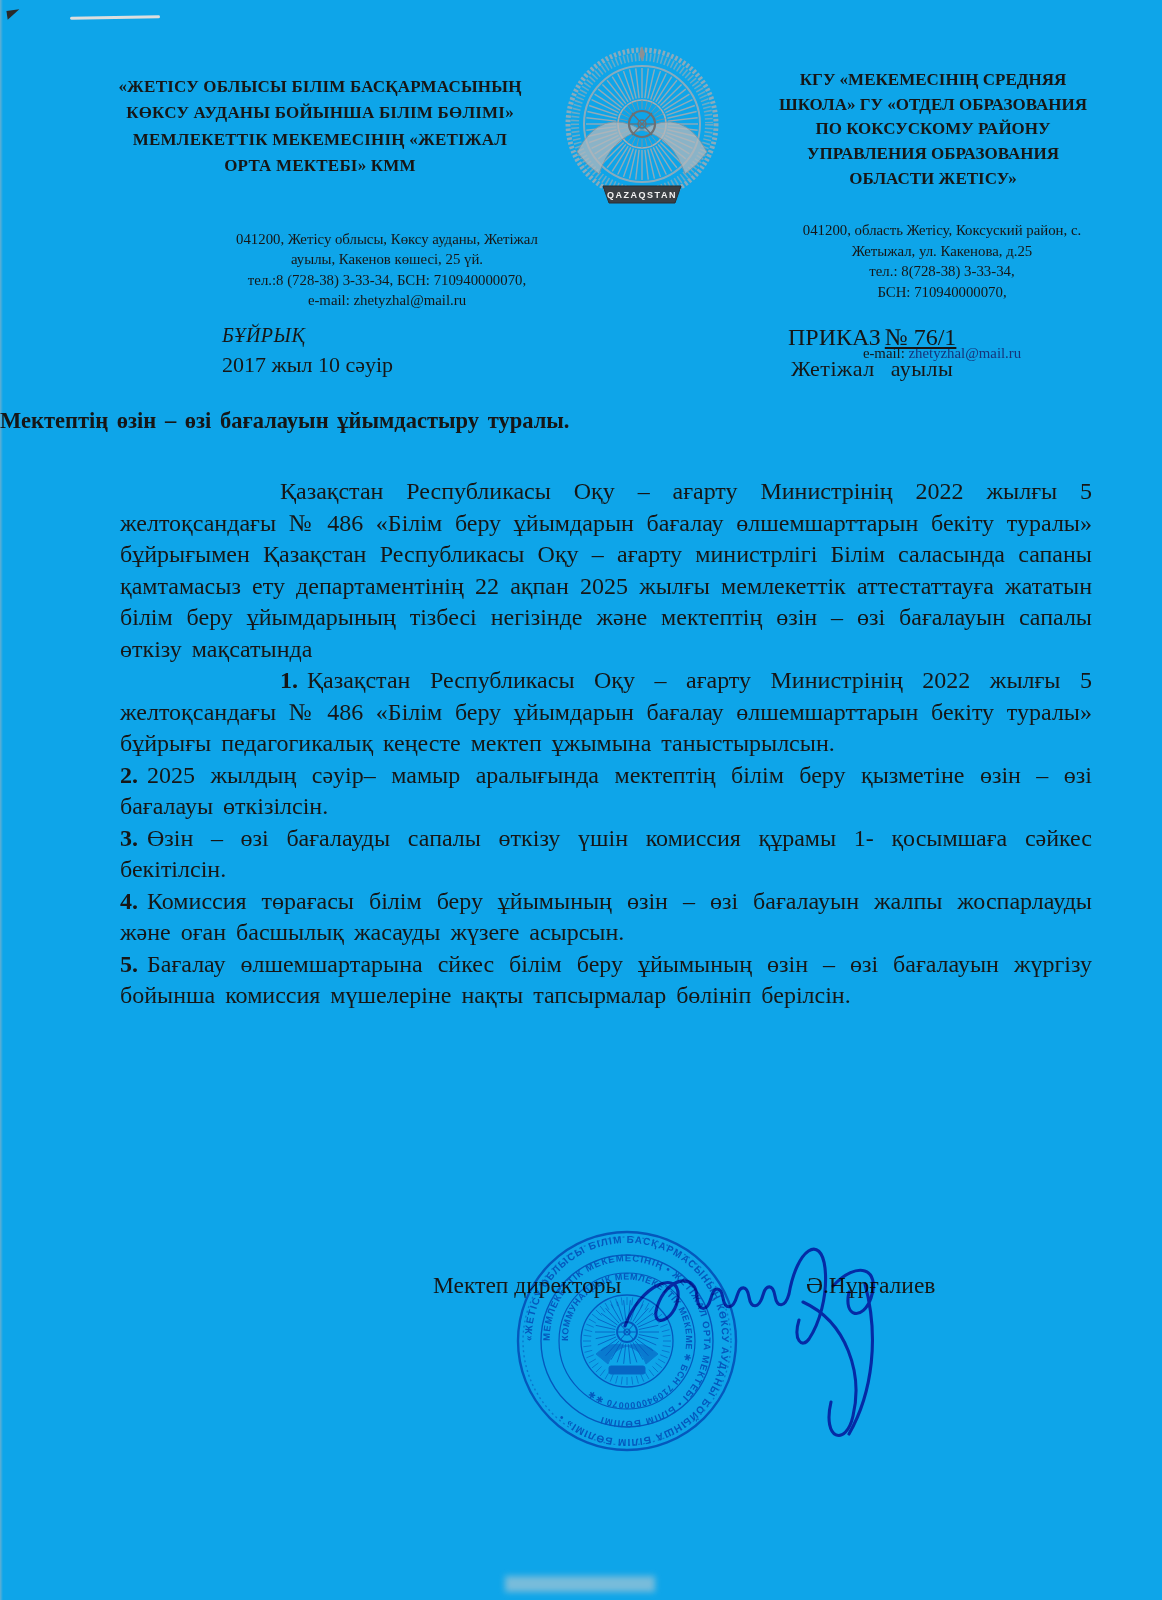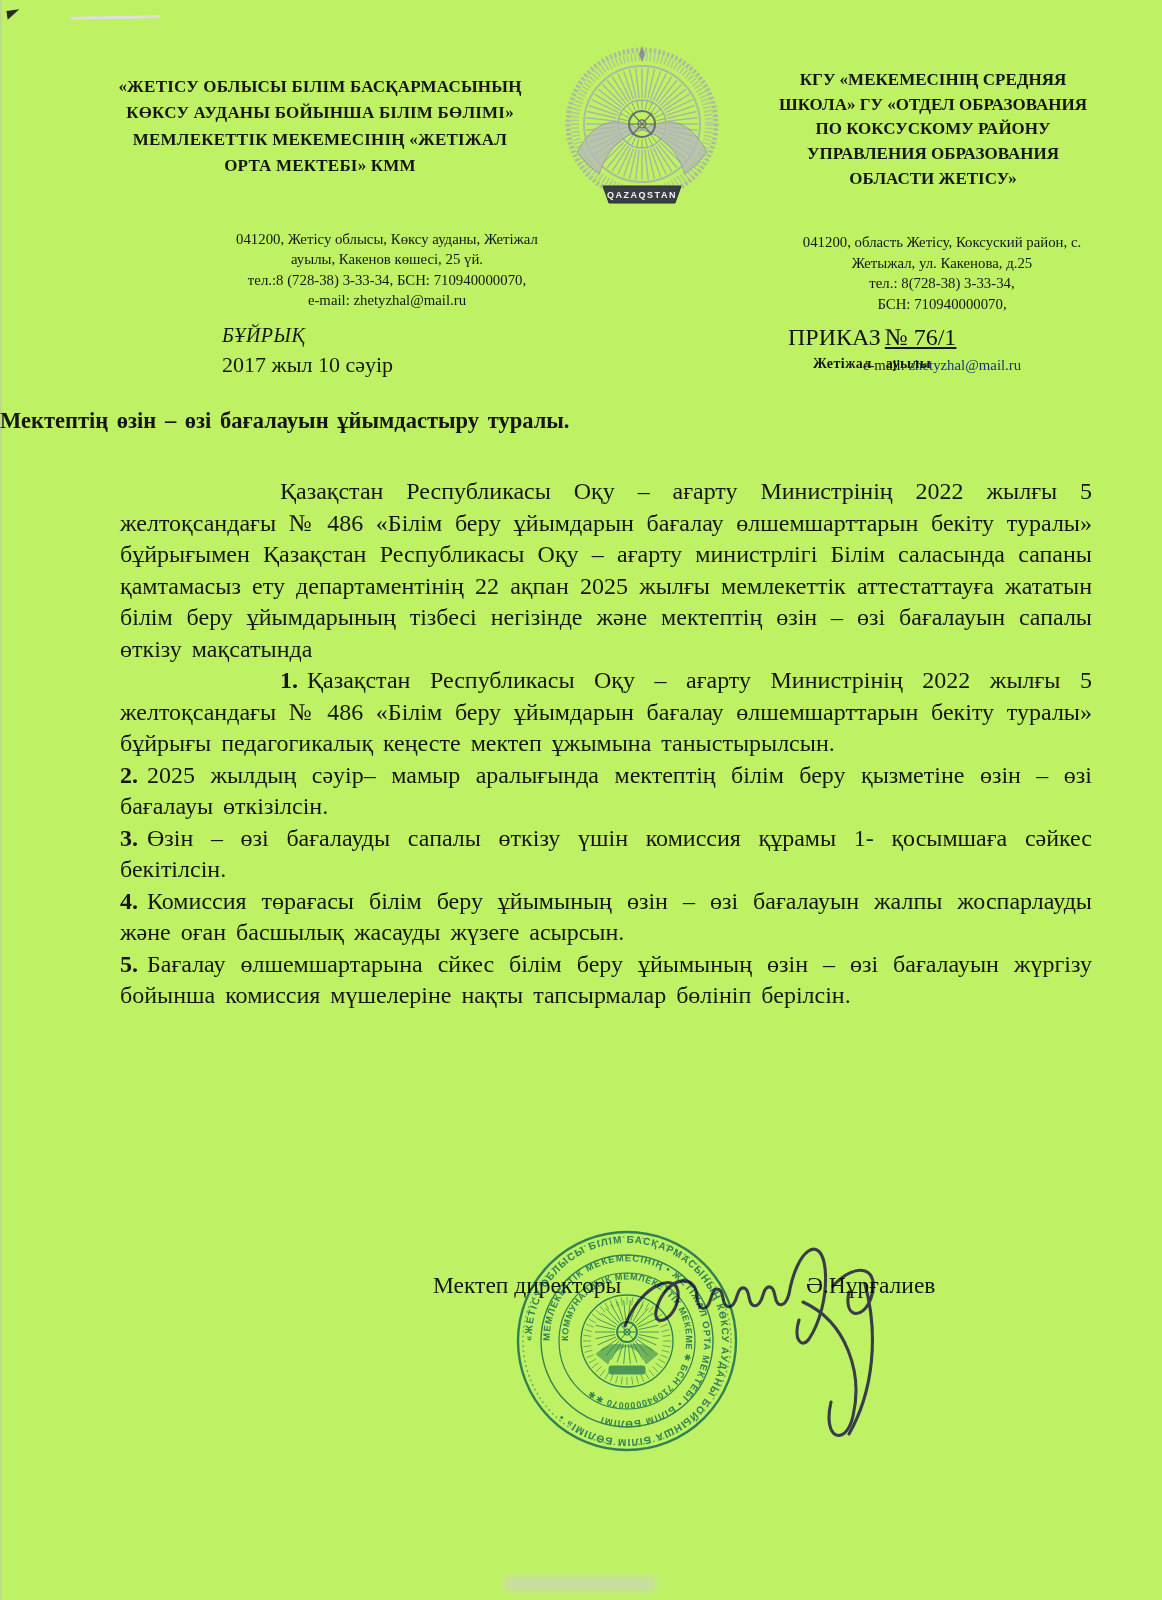--- a/index.html
+++ b/index.html
@@ -1,42 +1,42 @@
 <!DOCTYPE html>
 <html><head>
 <meta charset="utf-8">
 <style>
   html,body{margin:0;padding:0;background:#ffffff;}
   .page{
-    position:relative;width:1162px;height:1600px;background:#bef264;
+    position:relative;width:1162px;height:1600px;background:#0ea5e9;
     font-family:"Liberation Serif","DejaVu Serif",serif;color:#161616;
     overflow:hidden;
   }
   
   .edge-left{position:absolute;left:0;top:0;width:3px;height:1600px;background:linear-gradient(90deg,#b9b9b9,rgba(255,255,255,0));opacity:.5;}
   .corner-mark{position:absolute;left:7px;top:10px;width:0;height:0;border-top:9px solid #2a2a2a;border-right:13px solid transparent;transform:rotate(-8deg);}
   .top-smudge{position:absolute;left:70px;top:16px;width:90px;height:3px;background:#dedede;border-radius:2px;transform:rotate(-1deg);}
   .bottom-smudge{position:absolute;left:505px;top:1576px;width:150px;height:16px;background:#cfcfcf;filter:blur(3px);opacity:.55;}
 
   .org{position:absolute;font-weight:bold;text-align:center;white-space:pre-line;}
   .org-left{left:110px;top:74px;width:420px;font-size:17px;line-height:1.55;letter-spacing:.2px;}
   .org-right{left:733px;top:68px;width:400px;font-size:17px;line-height:1.45;}
 
   .addr{position:absolute;text-align:center;white-space:pre-line;font-size:14.8px;line-height:1.38;}
   .addr-left{left:188px;top:229px;width:398px;}
-  .addr-right{left:748px;top:212px;width:388px;}
+  .addr-right{left:748px;top:200px;width:388px;}
   .addr .em-underline{color:#16347a;}
 
   .order-kk{position:absolute;left:222px;top:324px;}
   .order-kk .t1{font-size:20px;letter-spacing:.5px;font-style:italic;}
   .order-kk .t2{font-size:22px;margin-top:5px;}
   .order-ru{position:absolute;left:788px;top:324px;text-align:center;}
   .order-ru .t1{font-size:24px;}
   .order-ru .num{text-decoration:underline;margin-left:4px;}
-  .order-ru .t2{font-size:14px;margin-top:5px;letter-spacing:.5px;word-spacing:10px;font-weight:bold;}
+  .order-ru .t2{font-size:22px;margin-top:5px;letter-spacing:.5px;word-spacing:10px;}
 
   .doc-title{position:absolute;left:0;top:408px;width:1162px;font-weight:bold;font-size:22.5px;word-spacing:3px;}
 
   .body-text{position:absolute;left:120px;top:476px;width:972px;font-size:24px;line-height:31.5px;text-align:justify;word-spacing:4px;}
   .body-text p{margin:0;}
   .indent{text-indent:160px;}
   .resolve{font-size:24px;}
   .item b{margin-right:9px;}
   .closing{margin-top:32px;}
 

